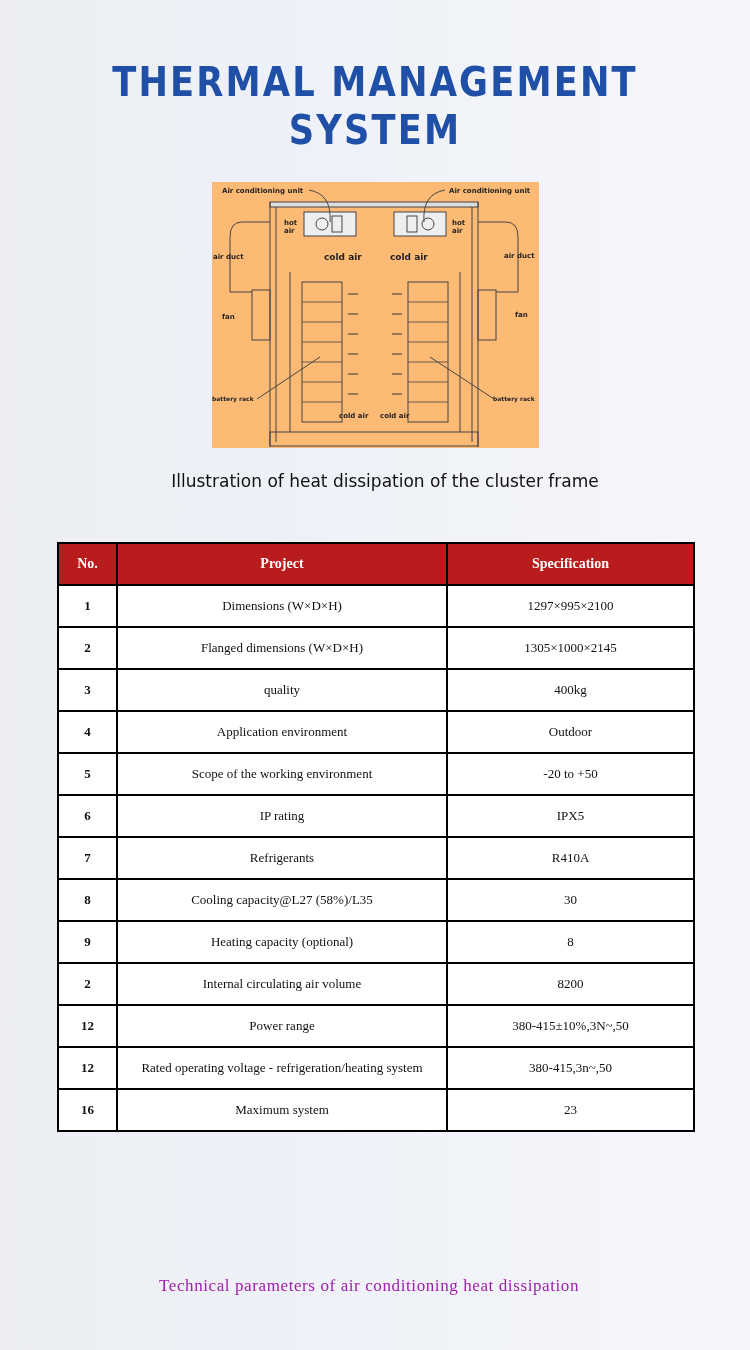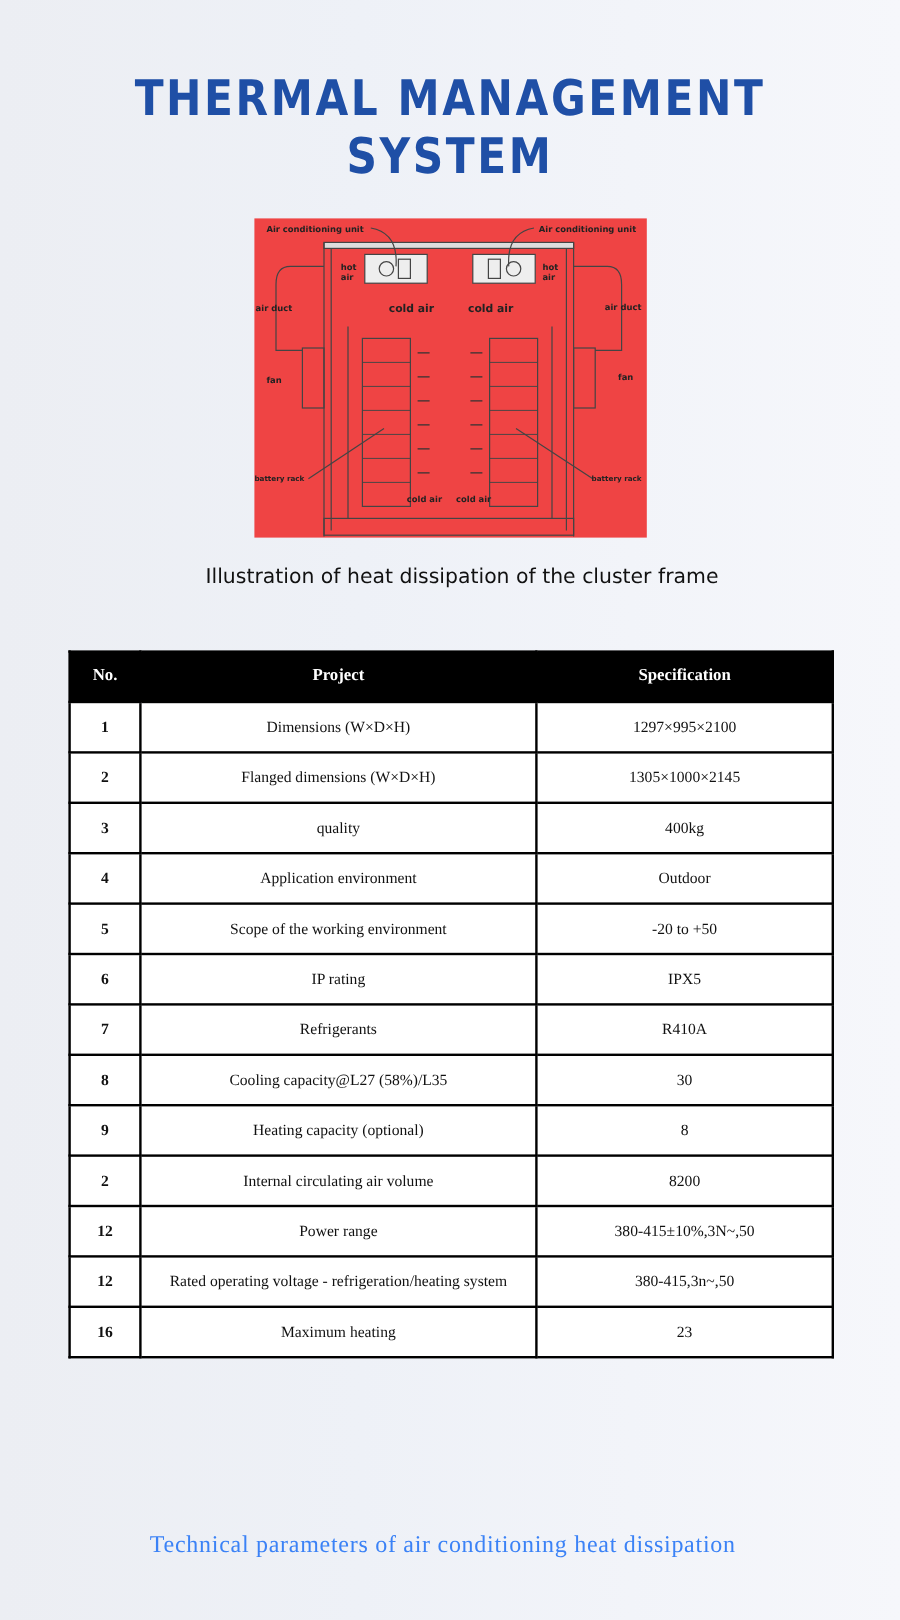--- a/index.html
+++ b/index.html
@@ -10,48 +10,48 @@
       font-family: "Liberation Serif", serif;
     }
     .title {
       position: absolute; left: 0; width: 750px; top: 58px; text-align: center;
       font-family: "DejaVu Sans", sans-serif; font-weight: bold;
       font-size: 41px; letter-spacing: 2.5px; color: #1f4fa6;
       transform: scaleX(0.86); transform-origin: center;
     }
     .diagram {
       position: absolute; left: 212px; top: 182px; width: 327px; height: 266px;
-      background: #ef4444;
+      background: #fdba74;
     }
     .diagram svg { width: 100%; height: 100%; display: block; }
     .diagram text { font-family: "DejaVu Sans", sans-serif; fill: #222; font-weight: bold; }
     .caption1 {
       position: absolute; left: 0; width: 770px; top: 471px; text-align: center;
       font-family: "DejaVu Sans", sans-serif; font-size: 17px; color: #111;
     }
     table.spec {
       position: absolute; left: 57px; top: 542px; width: 636px;
       border-collapse: collapse; table-layout: fixed;
       font-family: "Liberation Serif", serif; font-size: 13px; color: #111;
     }
     table.spec col.c1 { width: 59px; }
     table.spec col.c2 { width: 330px; }
     table.spec col.c3 { width: 247px; }
     table.spec th, table.spec td {
       border: 2px solid #000; text-align: center; vertical-align: middle; padding: 0;
       height: 40px;
     }
     table.spec th {
-      background: #000000; color: #fff; font-weight: bold; font-size: 14px; height: 40px;
+      background: #b91c1c; color: #fff; font-weight: bold; font-size: 14px; height: 40px;
     }
     table.spec td { background: #fff; }
     table.spec td.no { font-weight: bold; }
     .caption2 {
       position: absolute; left: 0; width: 738px; top: 1276px; text-align: center;
-      font-family: "Liberation Serif", serif; font-size: 20px; letter-spacing: 0.6px; color: #3b82f6;
+      font-family: "Liberation Serif", serif; font-size: 17px; letter-spacing: 0.6px; color: #a21caf;
     }
   </style>
 </head>
 <body>
 
 <div class="title">THERMAL MANAGEMENT SYSTEM</div>
 
 <div class="diagram">
   <svg viewBox="0 0 327 266" xmlns="http://www.w3.org/2000/svg">
     <g stroke="#444" fill="none" stroke-width="1">
@@ -209,19 +209,19 @@
         <td>Power range</td>
         <td>380-415±10%,3N~,50</td>
       </tr>
     <tr>
         <td class="no">12</td>
         <td>Rated operating voltage - refrigeration/heating system</td>
         <td>380-415,3n~,50</td>
       </tr>
     <tr>
         <td class="no">16</td>
-        <td>Maximum heating</td>
+        <td>Maximum system</td>
         <td>23</td>
       </tr>
   </tbody>
 </table>
 
 <div class="caption2">Technical parameters of air conditioning heat dissipation</div>
 
 </body></html>

